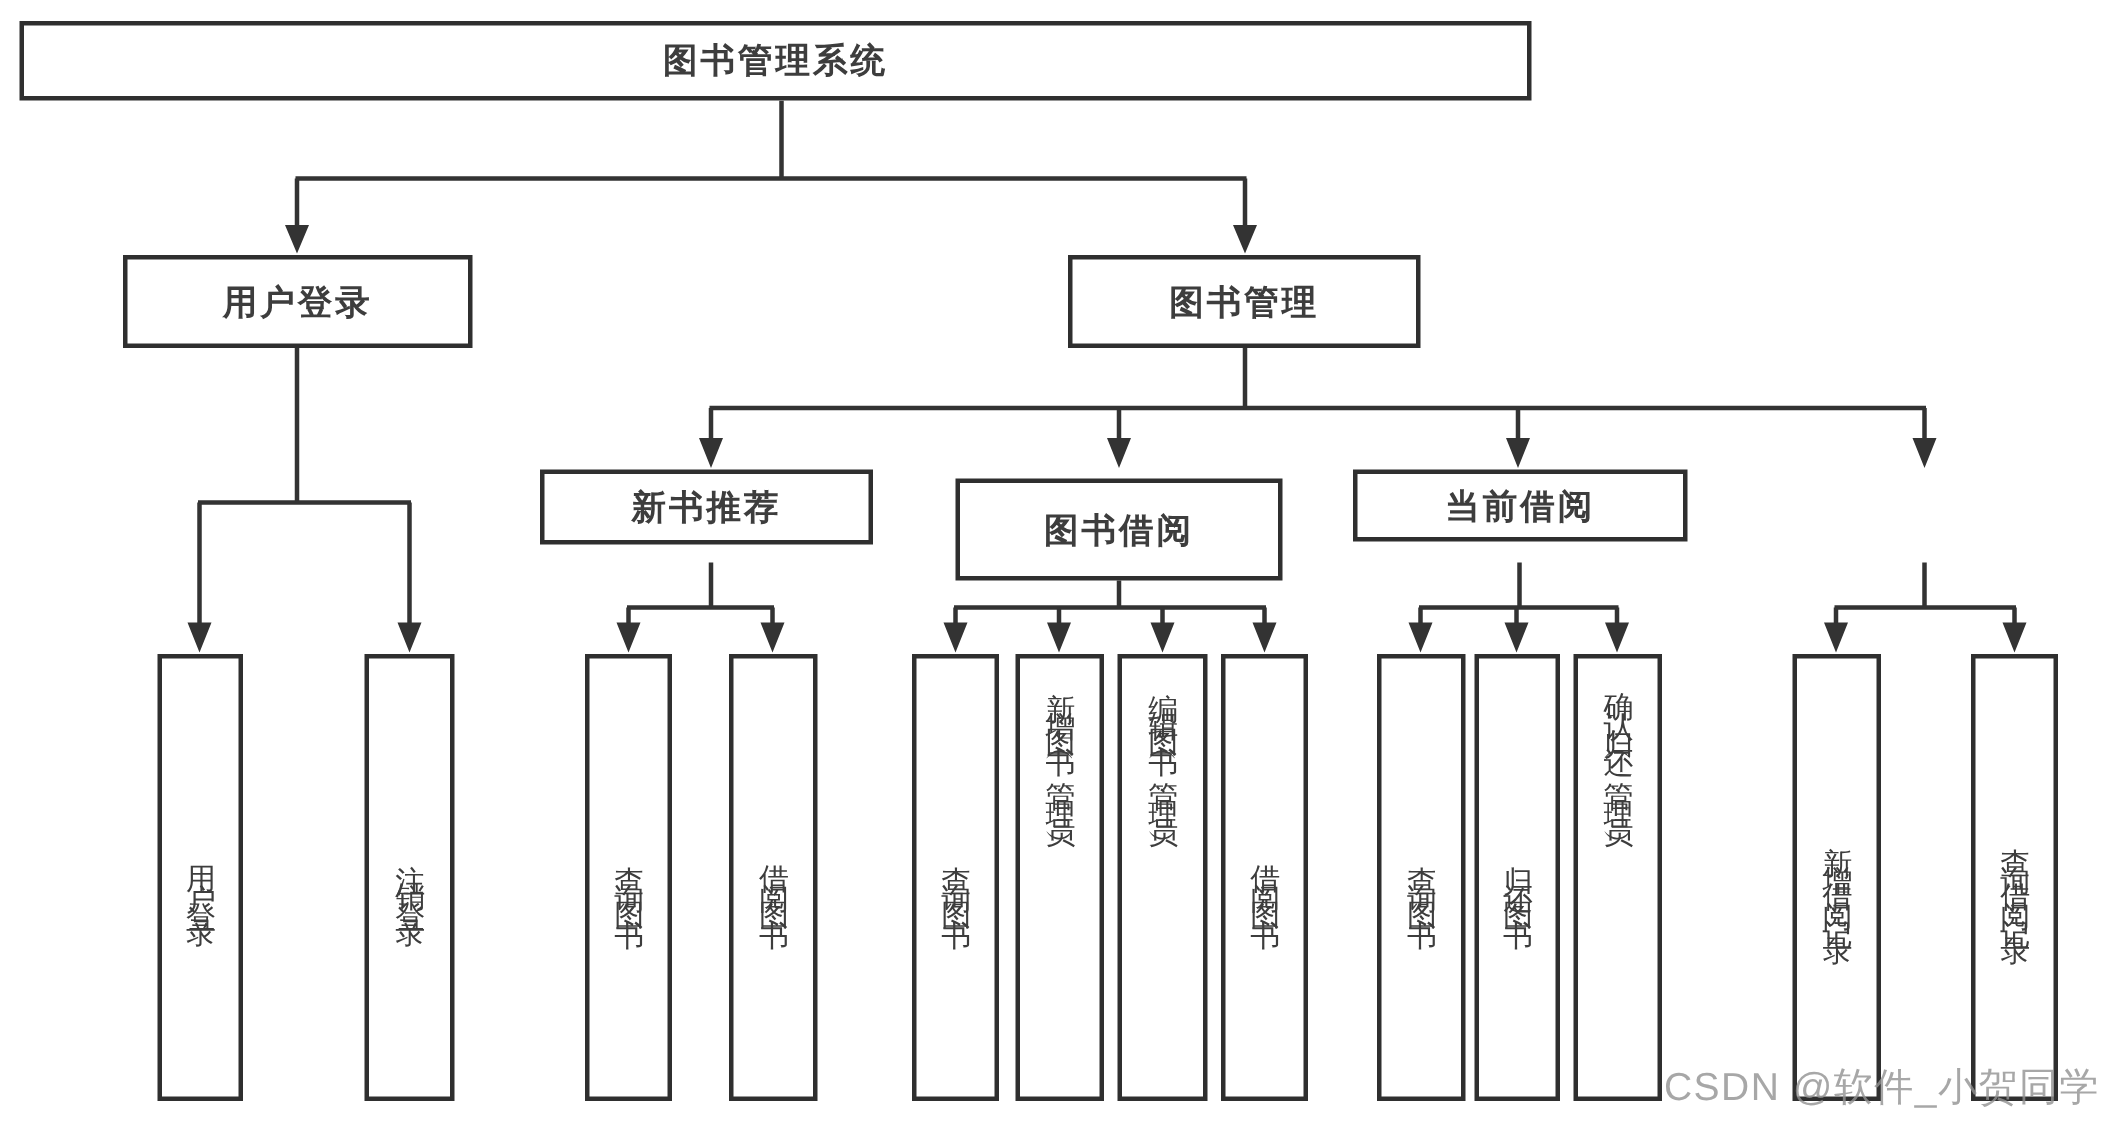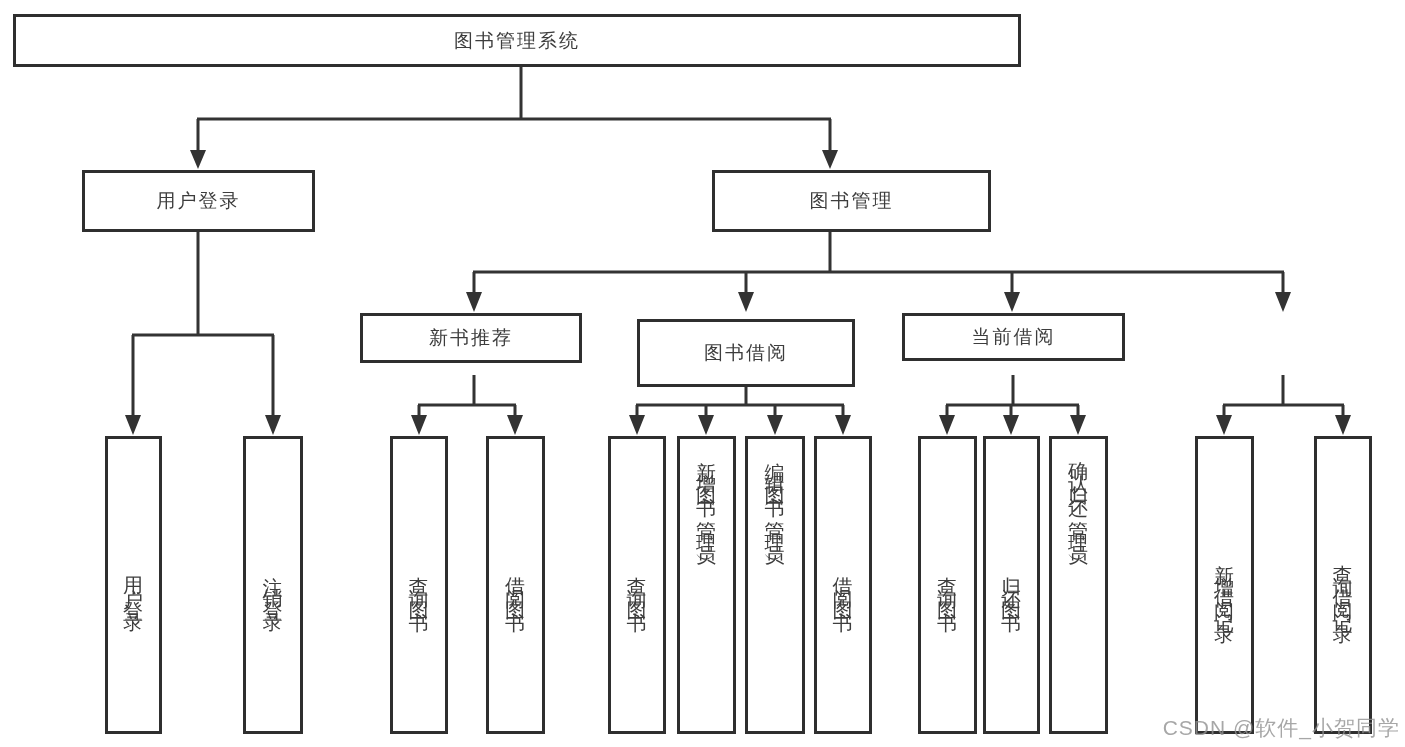--- a/index.html
+++ b/index.html
@@ -13,38 +13,39 @@
   svg.connectors{position:absolute;left:0;top:0;width:1405px;height:747px;}
   .node{
     position:absolute;
     box-sizing:border-box;
     background:#ffffff;
     border:3px solid #2f2f2f;
     display:flex;align-items:center;justify-content:center;
     color:#3d3d3d;
   }
   .hnode .lbl{
-    font-size:19px;
+    font-size:23px;
     letter-spacing:2px;
     white-space:nowrap;
+    font-weight:bold;
   }
   .leaf .lbl{
     writing-mode:vertical-rl;
     text-orientation:mixed;
     font-size:20px;
     line-height:1.1;
     letter-spacing:12px;
     white-space:nowrap;
   }
   .leaf.top{align-items:flex-start;}
   .leaf.top .lbl{padding-top:7px;}
   .watermark{
     position:absolute;
     right:5px;bottom:5px;
-    font-size:21px;
+    font-size:26px;
     color:rgba(145,145,145,0.8);
     letter-spacing:1px;
     white-space:nowrap;
   }
 </style>
 </head>
 <body>
 
 <div class="canvas">
 
@@ -71,21 +72,21 @@
       M1216 415h16l-8 20z M1335 415h16l-8 20z"></path>
   </svg>
 
   <div class="node hnode" style="left:13px;top:14px;width:1008px;height:53px">
     <span class="lbl">图书管理系统</span>
   </div>
 
   <div class="node hnode" style="left:82px;top:170px;width:233px;height:62px">
     <span class="lbl">用户登录</span>
   </div>
-  <div class="node hnode" style="left:712px;top:170px;width:279px;height:62px">
+  <div class="node hnode" style="left:712px;top:170px;width:235px;height:62px">
     <span class="lbl">图书管理</span>
   </div>
 
   <div class="node hnode" style="left:360px;top:313px;width:222px;height:50px">
     <span class="lbl">新书推荐</span>
   </div>
   <div class="node hnode" style="left:637px;top:319px;width:218px;height:68px">
     <span class="lbl">图书借阅</span>
   </div>
   <div class="node hnode" style="left:902px;top:313px;width:223px;height:48px">

